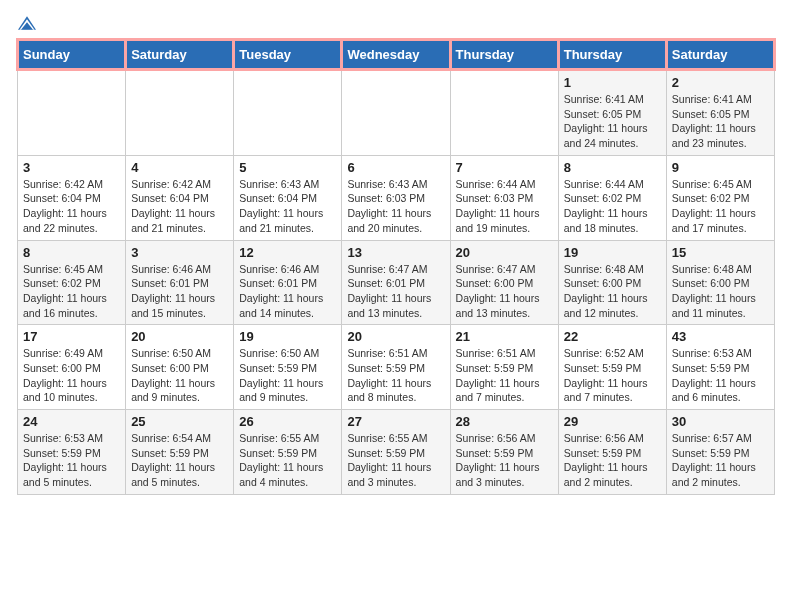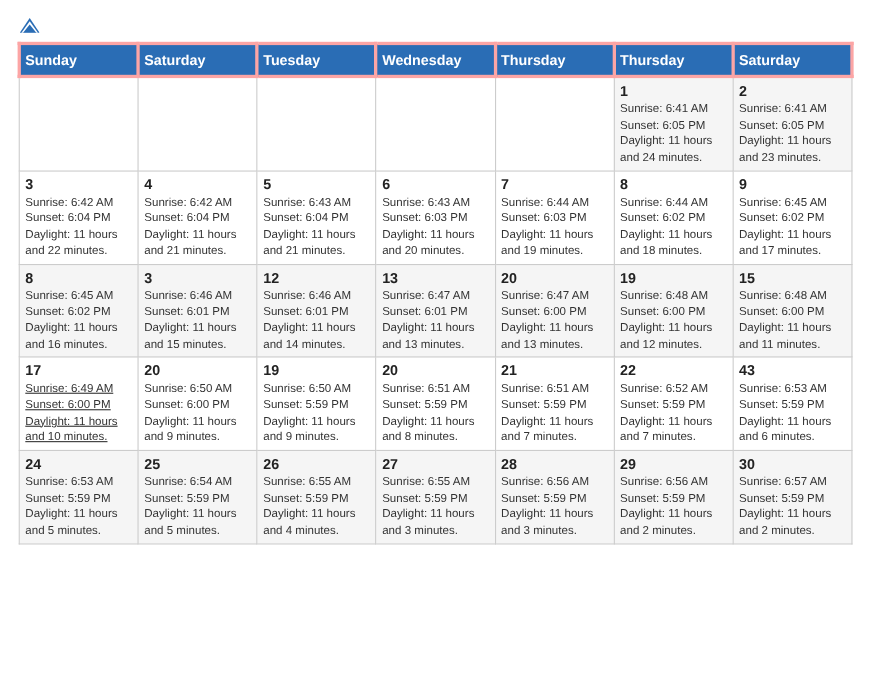--- a/index.html
+++ b/index.html
@@ -237,21 +237,21 @@
         <td>
           <span class="day-number">15</span>
           <div class="day-info" style="white-space: pre-line;">Sunrise: 6:48 AM
 Sunset: 6:00 PM
 Daylight: 11 hours and 11 minutes.</div>
         </td>
       </tr>
       <tr>
         <td>
           <span class="day-number">17</span>
-          <div class="day-info" style="white-space: pre-line; text-decoration: underline;">Sunrise: 6:49 AM
+          <div class="day-info" style="white-space: pre-line;">Sunrise: 6:49 AM
 Sunset: 6:00 PM
 Daylight: 11 hours and 10 minutes.</div>
         </td>
         <td>
           <span class="day-number">20</span>
           <div class="day-info" style="white-space: pre-line;">Sunrise: 6:50 AM
 Sunset: 6:00 PM
 Daylight: 11 hours and 9 minutes.</div>
         </td>
         <td>

